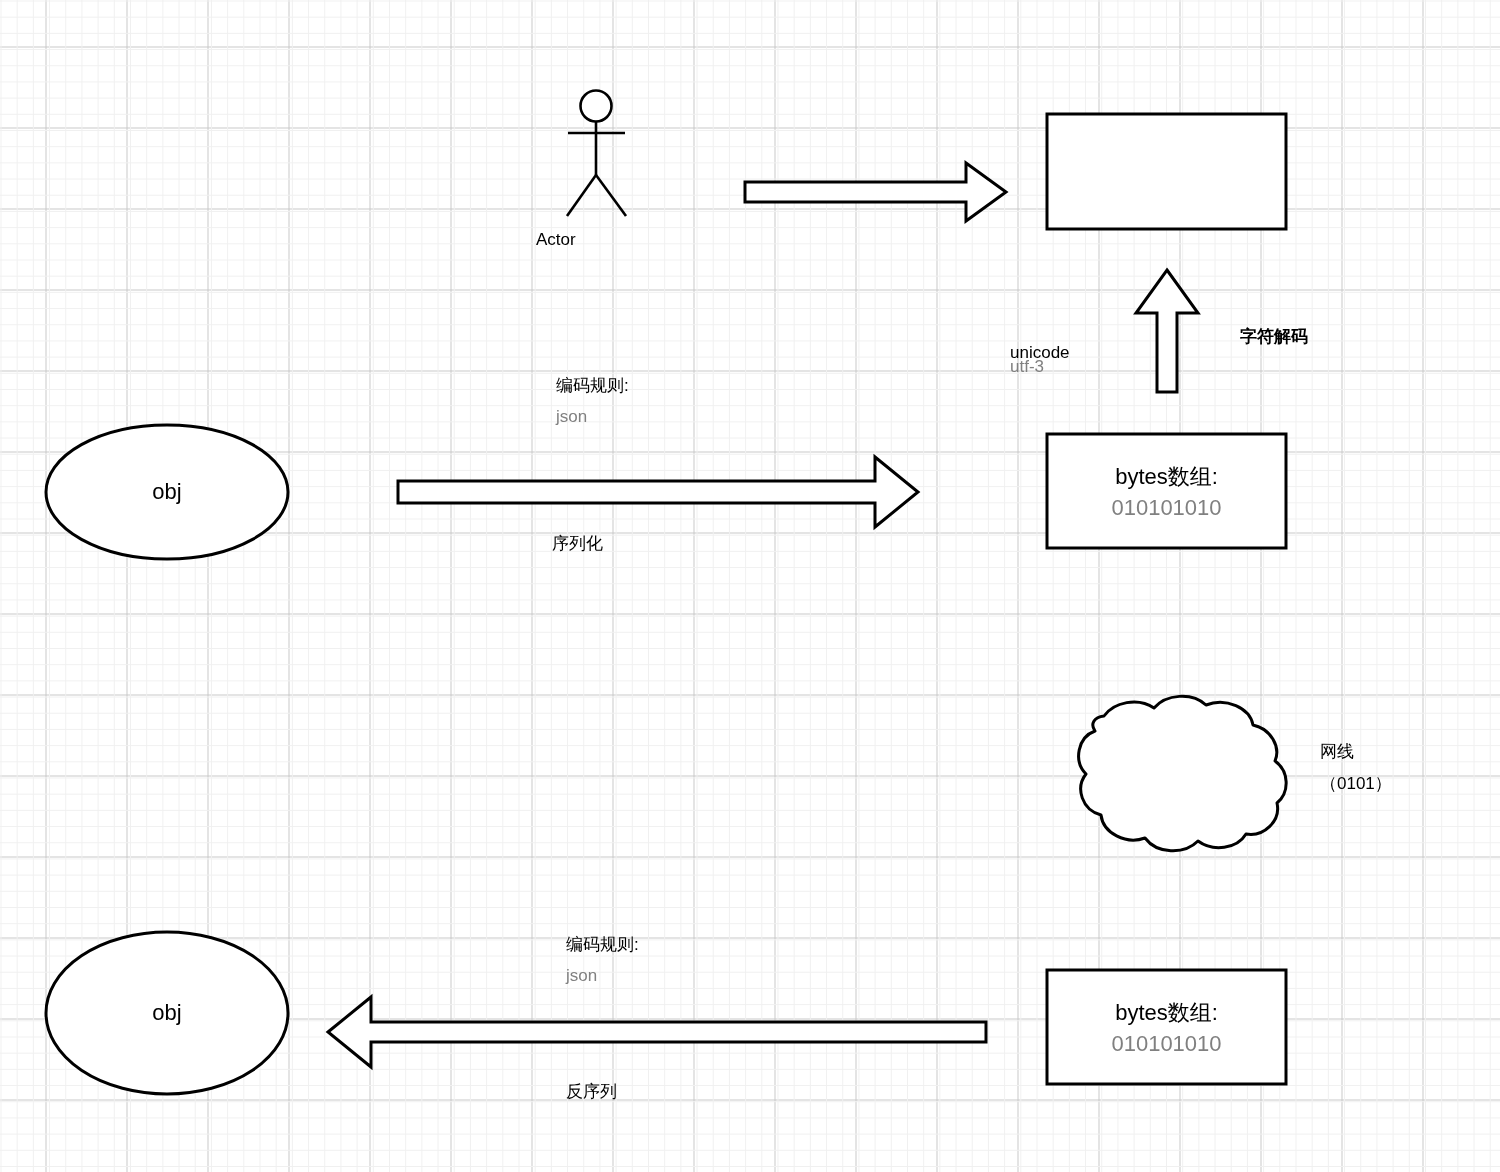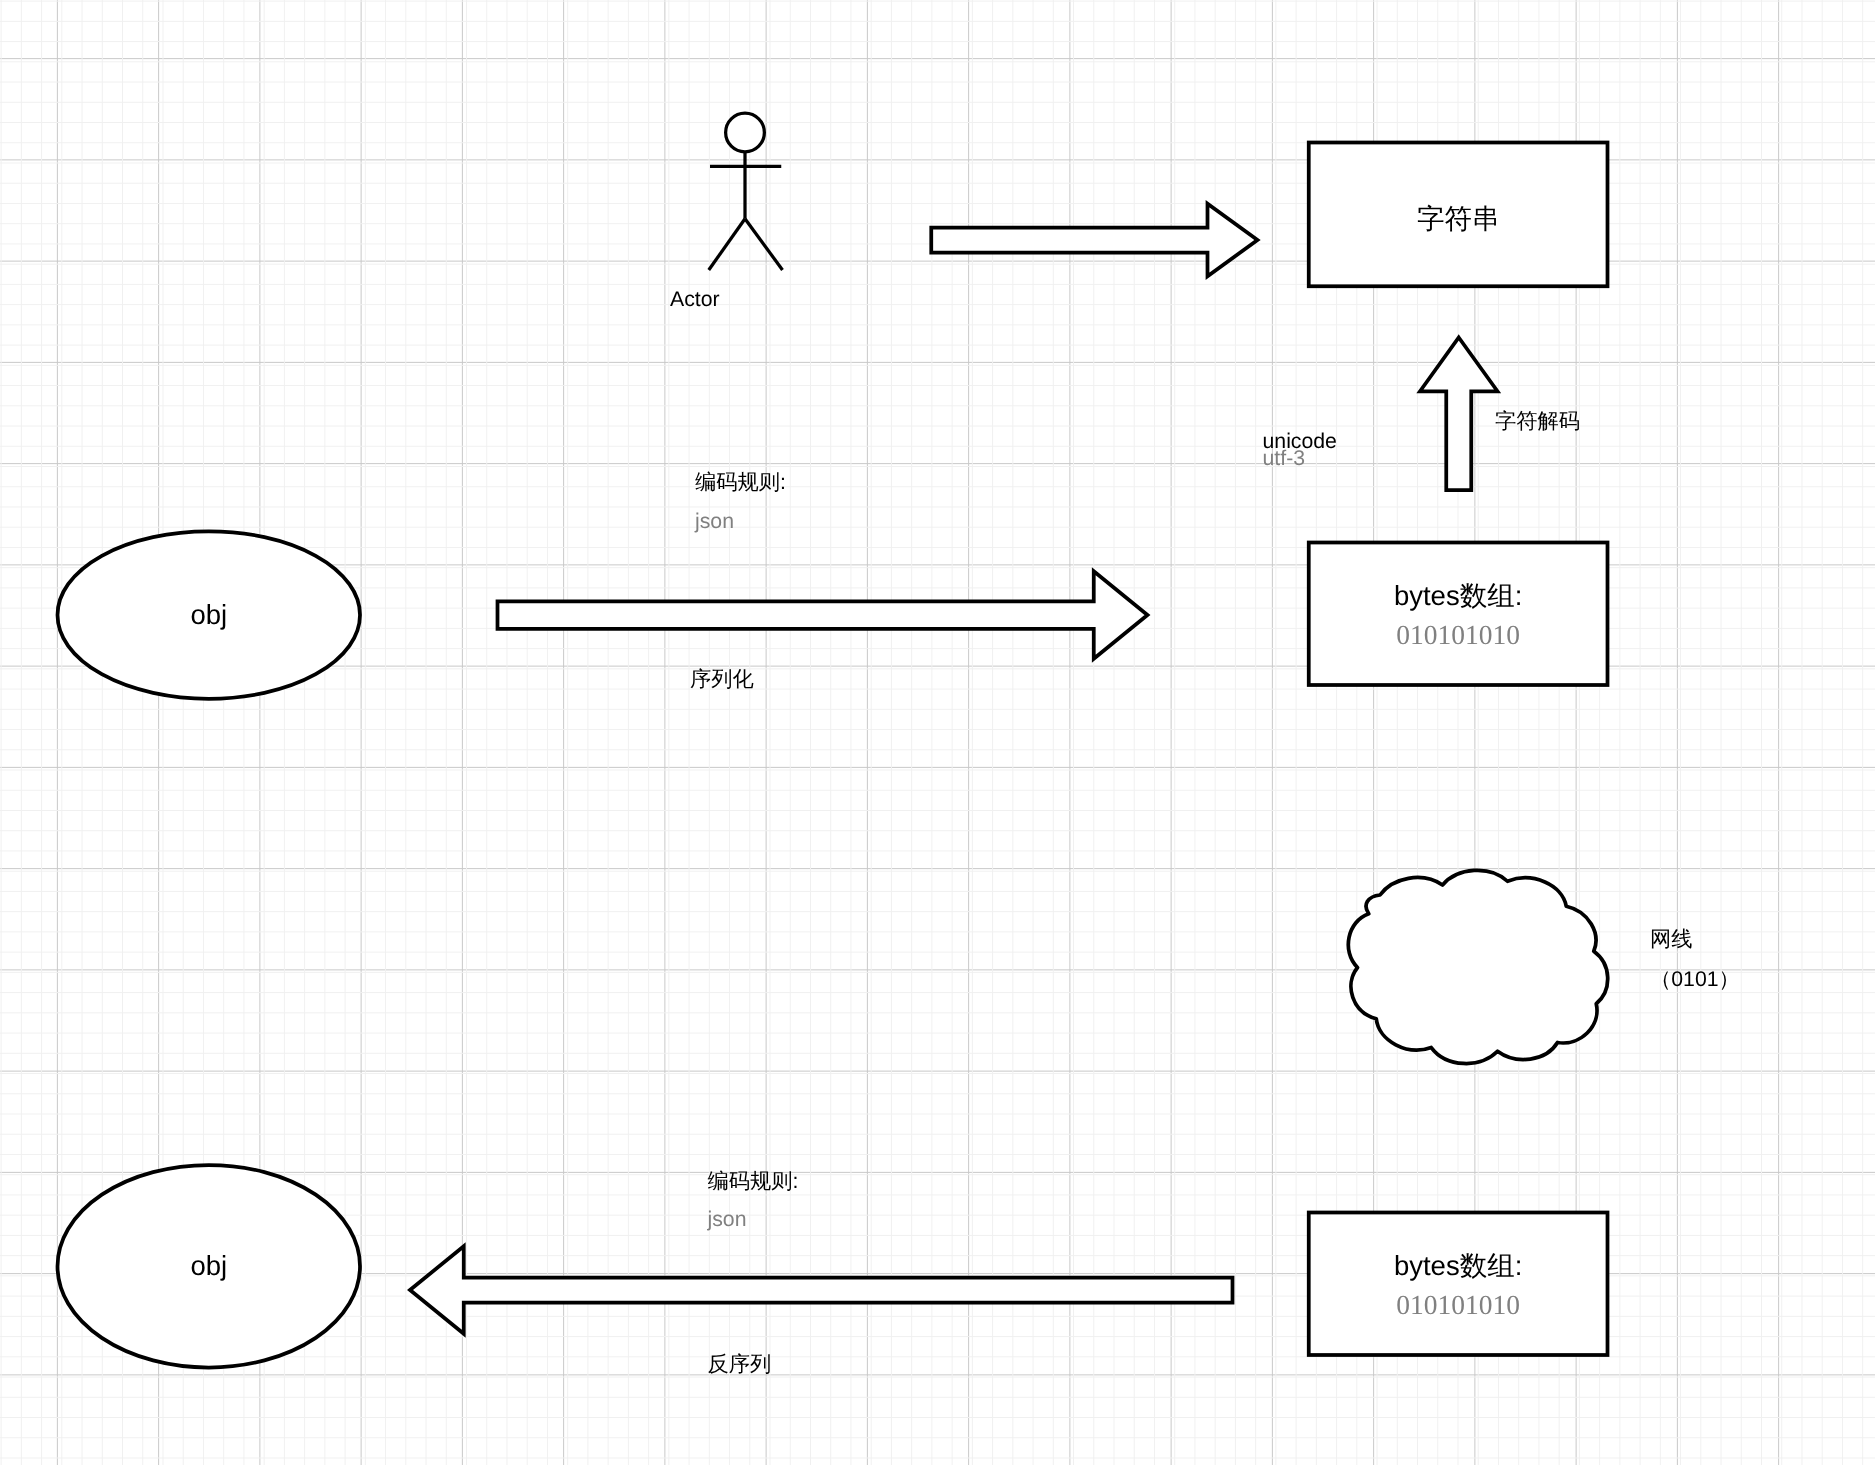--- a/index.html
+++ b/index.html
@@ -43,21 +43,21 @@
   }
   .lbl.gray { color: #808080; }
   .box-text {
     position: absolute;
     left: 0; right: 0;
     text-align: center;
     color: #000000;
     font-size: 22px;
     line-height: 1.4;
   }
-  .box-text .sub { color: #808080; display: block; font-family: Liberation Serif, serif; }
+  .box-text .sub { color: #808080; display: block; }
 </style>
 </head>
 <body>
 
 <div id="canvas">
 
   <svg class="svg-layer" viewBox="0 0 1500 1172">
 
     <g stroke="#000000" fill="none" stroke-width="2.6" stroke-linecap="butt">
       <circle cx="596" cy="106" r="15.5" fill="#ffffff"></circle>
@@ -95,23 +95,20 @@
 
     <ellipse cx="167" cy="1013" rx="121" ry="81" fill="#ffffff" stroke="#000000" stroke-width="3"></ellipse>
 
     <polygon points="328,1032 371,997 371,1022 986,1022 986,1042 371,1042 371,1067" fill="#ffffff" stroke="#000000" stroke-width="3"></polygon>
 
     <rect x="1047" y="970" width="239" height="114" fill="#ffffff" stroke="#000000" stroke-width="3"></rect>
   </svg>
 
   <div class="lbl" style="left:536px; top:228px; width:120px;">Actor</div>
 
-  <div class="node" style="left:1047px; top:114px; width:239px; height:115px;">
-    <div class="box-text" style="top:46px;">字符串</div>
-  </div>
 
   <div class="node" style="left:1047px; top:434px; width:239px; height:114px;">
     <div class="box-text" style="top:28px;">
       <span>bytes数组:</span>
       <span class="sub">010101010</span>
     </div>
   </div>
 
   <div class="node" style="left:1047px; top:970px; width:239px; height:114px;">
     <div class="box-text" style="top:28px;">
@@ -134,20 +131,20 @@
   <div class="lbl" style="left:552px; top:532px; width:200px;">序列化</div>
 
   <div class="lbl" style="left:566px; top:933px; width:200px;">编码规则:</div>
   <div class="lbl gray" style="left:566px; top:964px; width:200px;">json</div>
 
   <div class="lbl" style="left:566px; top:1080px; width:200px;">反序列</div>
 
   <div class="lbl" style="left:1010px; top:325px; width:120px;margin-top:16px;">unicode</div>
   <div class="lbl gray" style="left:1010px; top:355px; width:120px;">utf-3</div>
 
-  <div class="lbl" style="left:1196px; top:325px; width:180px;">字符解码</div>
+  <div class="lbl" style="left:1240px; top:325px; width:180px;font-weight:bold;">字符解码</div>
 
   <div class="node" style="left:1054px; top:705px; width:225px; height:125px;"></div>
 
   <div class="lbl" style="left:1320px; top:740px; width:180px;font-family:Liberation Serif, serif;">网线</div>
   <div class="lbl" style="left:1320px; top:772px; width:180px;">（0101）</div>
 
 </div>
 
 </body></html>

